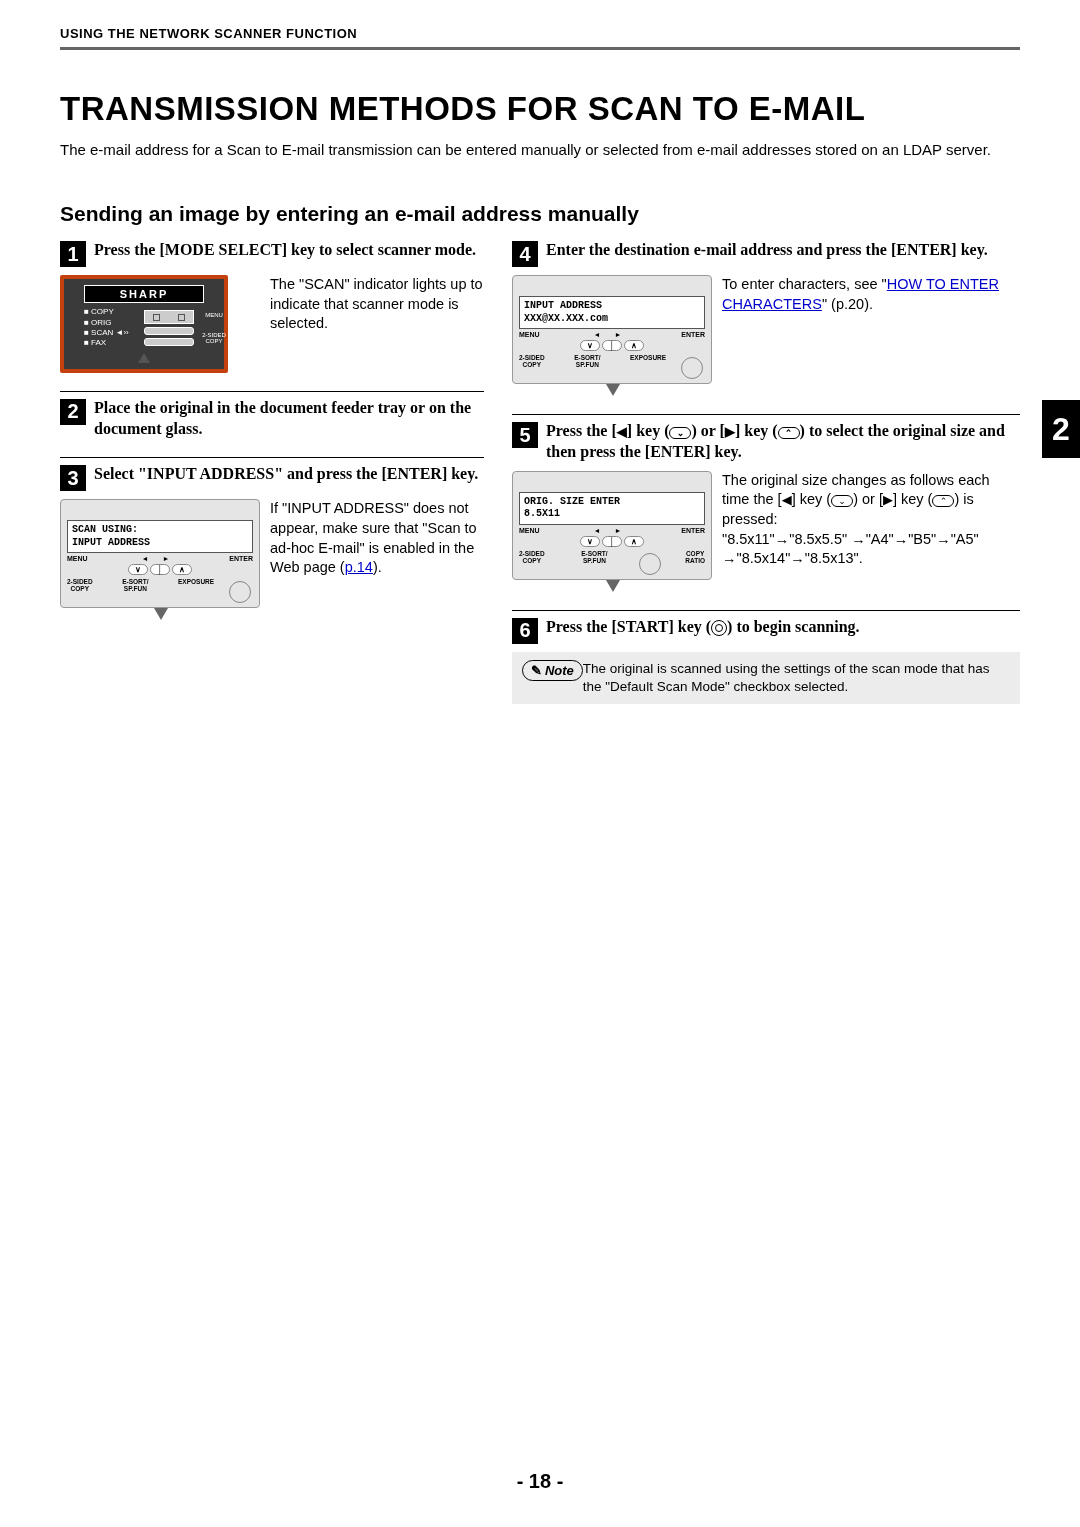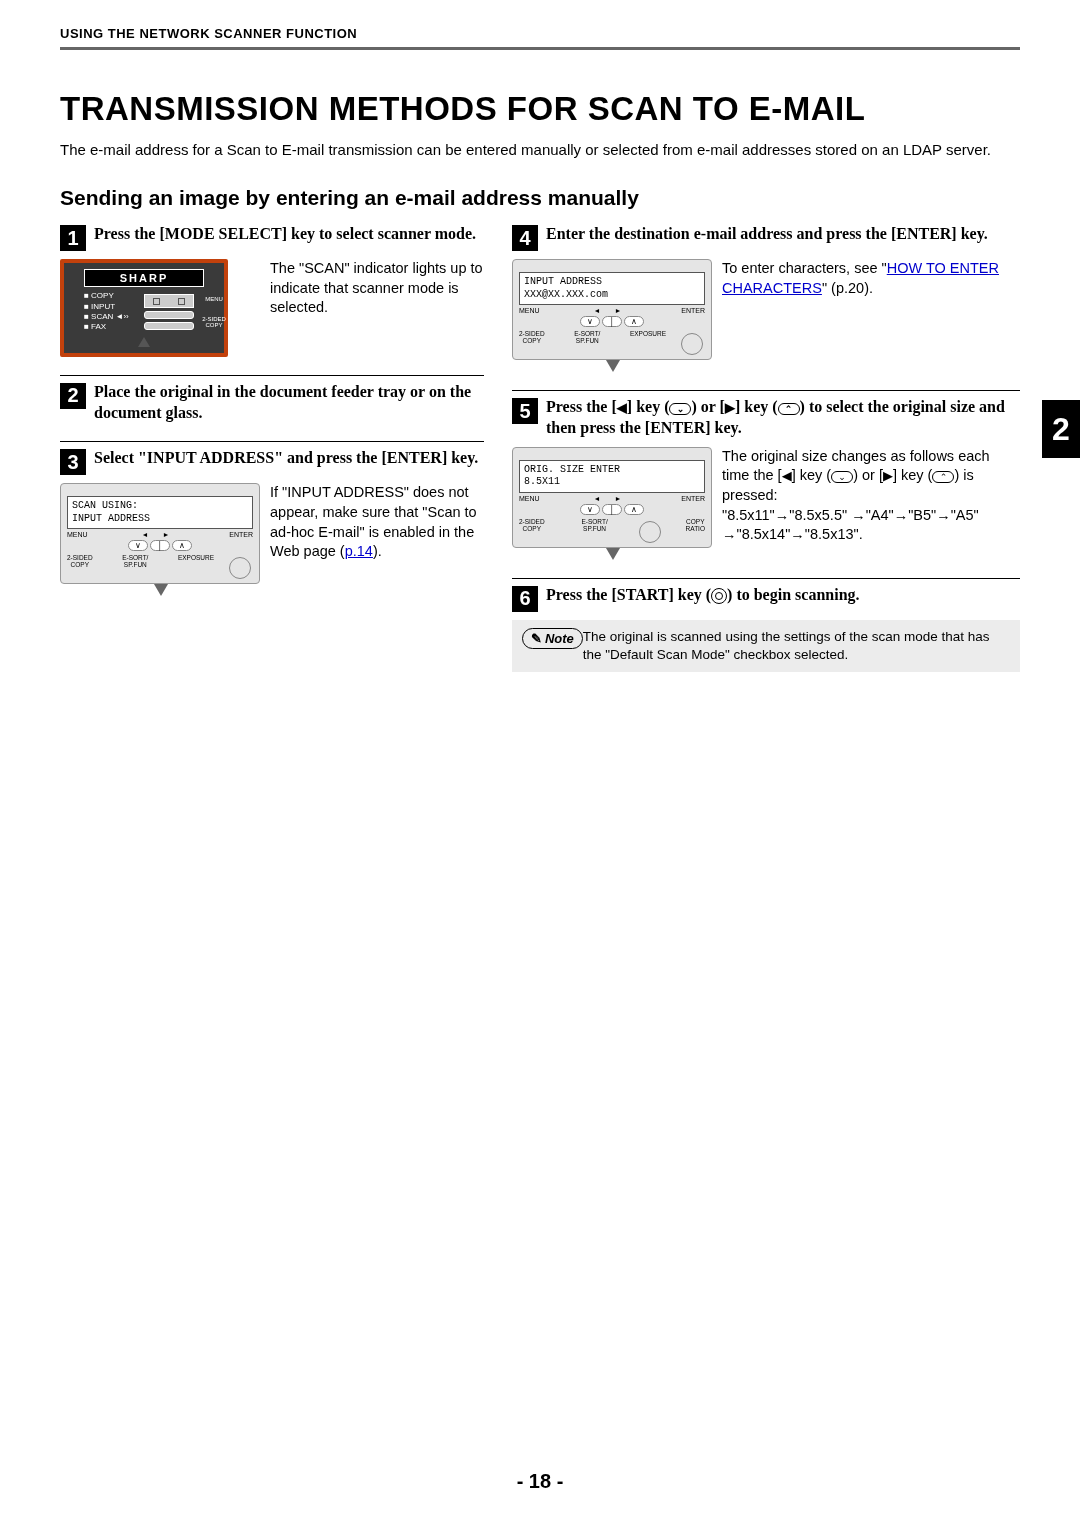--- a/index.html
+++ b/index.html
@@ -27,21 +27,21 @@
   }
   .main-title {
     font-size: 33px;
     font-weight: bold;
     letter-spacing: 0.5px;
     margin-bottom: 12px;
   }
   .intro {
     font-size: 15px;
     line-height: 1.35;
-    margin-bottom: 26px;
+    margin-bottom: 42px;
   }
   .subheading {
     font-size: 21px;
     font-weight: bold;
     margin-bottom: 14px;
   }
   .columns {
     display: flex;
     gap: 28px;
   }
@@ -91,22 +91,23 @@
   }
   .step-body.indent { margin-left: 34px; }
   .device {
     flex: 0 0 200px;
     width: 200px;
   }
   .device-frame {
     background: #e5e5e5;
     border: 1px solid #999;
     border-radius: 4px;
-    padding: 12px 6px 4px 6px;
+    padding: 20px 6px 4px 6px;
     font-size: 8px;
+    font-weight: bold;
   }
   .device-screen {
     background: #fff;
     border: 1px solid #555;
     padding: 3px 4px;
     font-family: "Courier New", monospace;
     font-size: 10px;
     line-height: 1.25;
     margin-bottom: 2px;
     min-height: 30px;
@@ -305,21 +306,21 @@
           <div class="num-box">1</div>
           <div class="step-title">Press the [MODE SELECT] key to select scanner mode.</div>
         </div>
         <div class="step-body">
           <div class="device">
             <div class="sharp-panel">
               <div class="sharp-logo">SHARP</div>
               <div class="panel-row">
                 <div class="panel-left">
                   <div class="pl-item">■ <span>COPY</span></div>
-                  <div class="pl-item">■ <span>INPUT</span></div>
+                  <div class="pl-item">■ <span>ORIG</span></div>
                   <div class="pl-item">■ <span>SCAN</span> <span>◄››</span></div>
                   <div class="pl-item">■ <span>FAX</span></div>
                 </div>
                 <div class="panel-mid">
                   <div class="mini-screen"></div>
                   <div class="wide-key"></div>
                   <div class="wide-key"></div>
                 </div>
                 <div class="panel-right">
                   <div>MENU</div>

